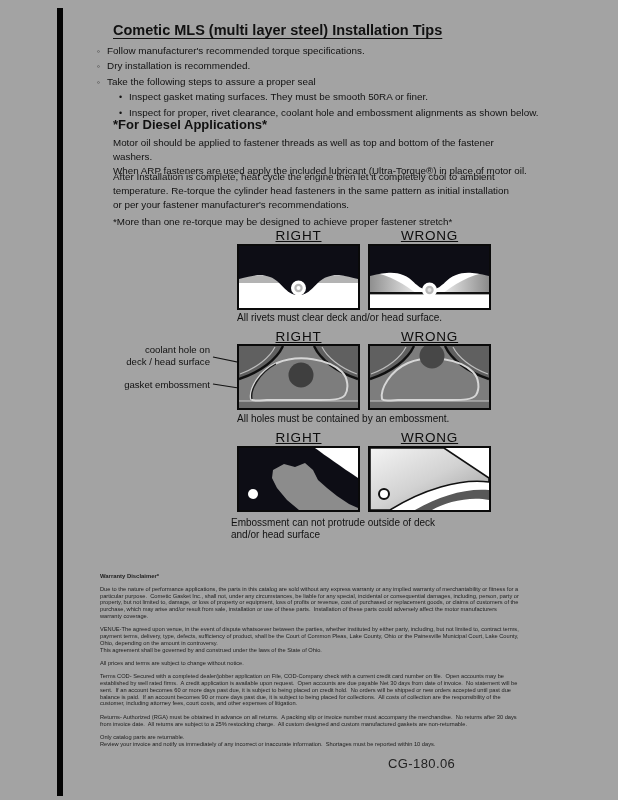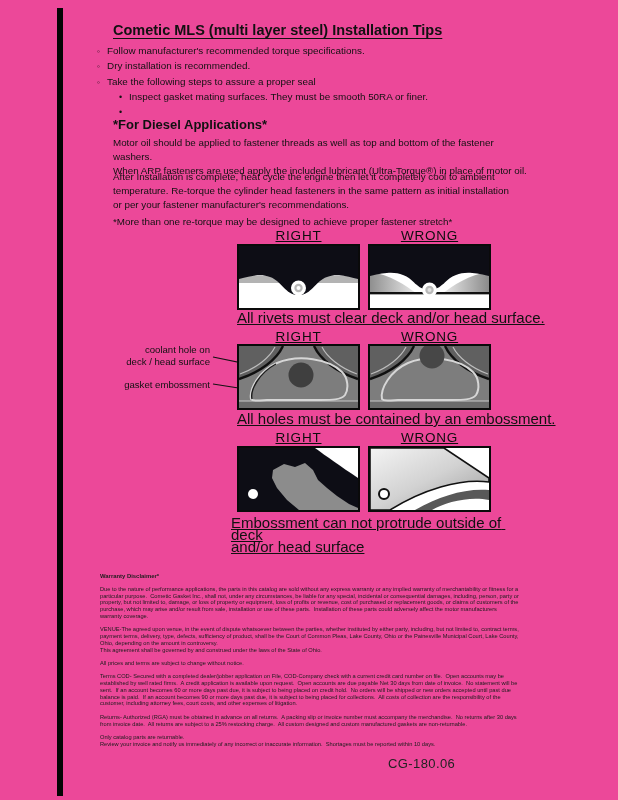--- a/index.html
+++ b/index.html
@@ -1,16 +1,16 @@
 <!DOCTYPE html>
 <html><head>
 <meta charset="utf-8">
 <style>
   html,body{margin:0;padding:0;background:#ffffff;}
-  #page{position:relative;width:618px;height:800px;background:#ec4899;overflow:hidden;
+  #page{position:relative;width:618px;height:800px;background:#a3a3a3;overflow:hidden;
         font-family:"Liberation Sans", sans-serif;color:#111;}
   .abs{position:absolute;}
   
   #edge-rule{left:57px;top:8px;width:6px;height:788px;background:#050505;}
   
   #title{left:113px;top:22px;font-size:14.5px;font-weight:bold;
          text-decoration:underline;text-underline-offset:3px;white-space:nowrap;}
   
   #tips{left:97px;top:45px;width:460px;font-size:9.9px;}
   .tip-row{display:flex;align-items:baseline;height:15.4px;}
@@ -21,21 +21,21 @@
   #diesel-heading{left:113px;top:117px;font-size:13px;font-weight:bold;}
   .para{left:113px;width:420px;font-size:9.8px;line-height:13.9px;white-space:pre-wrap;}
   #para1{top:136px;}
   #para2{top:170px;}
   #note{top:215px;}
   
   .dlabel{width:123px;text-align:center;font-size:13.5px;letter-spacing:0.8px;
           color:#0d0d0d;font-weight:500;text-decoration:underline;}
   .dbox{width:123px;height:66px;border:2px solid #0a0a0a;box-sizing:border-box;background:#fff;}
   .dbox svg{display:block;}
-  .cap{font-size:15px;white-space:pre-wrap;line-height:12px;text-decoration:underline;}
+  .cap{font-size:10px;white-space:pre-wrap;line-height:12px;}
   .ann{width:112px;text-align:right;font-size:9.6px;line-height:11.8px;white-space:pre-wrap;}
   
   #legal{left:100px;top:573px;width:420px;font-size:5.7px;line-height:6.8px;color:#1c1c1c;}
   #legal .lg-h{font-weight:bold;margin-bottom:6px;font-size:5.9px;}
   #legal p{margin:0 0 6.5px 0;white-space:pre-wrap;}
   
   #footer-code{left:388px;top:756px;font-size:13px;letter-spacing:0.4px;color:#222;}
 </style>
 </head>
 <body>
@@ -58,20 +58,21 @@
     <div class="tip-row">
       <span class="mk">◦</span>
       <span>Take the following steps to assure a proper seal</span>
     </div>
     <div class="tip-row sub">
       <span class="mk">•</span>
       <span>Inspect gasket mating surfaces.  They must be smooth 50RA or finer.</span>
     </div>
     <div class="tip-row sub">
       <span class="mk">•</span>
+      <span>Inspect for proper, rivet clearance, coolant hole and embossment alignments as shown below.</span>
     </div>
   </div>
 
   <div id="para1" class="abs para">Motor oil should be applied to fastener threads as well as top and bottom of the fastener washers.
 When ARP fasteners are used apply the included lubricant (Ultra-Torque®) in place of motor oil.</div>
   <div id="diesel-heading" class="abs">*For Diesel Applications*</div>
   <div id="para2" class="abs para">After Installation is complete, heat cycle the engine then let it completely cool to ambient
 temperature. Re-torque the cylinder head fasteners in the same pattern as initial installation
 or per your fastener manufacturer's recommendations.</div>
   <div id="note" class="abs para">*More than one re-torque may be designed to achieve proper fastener stretch*</div>

